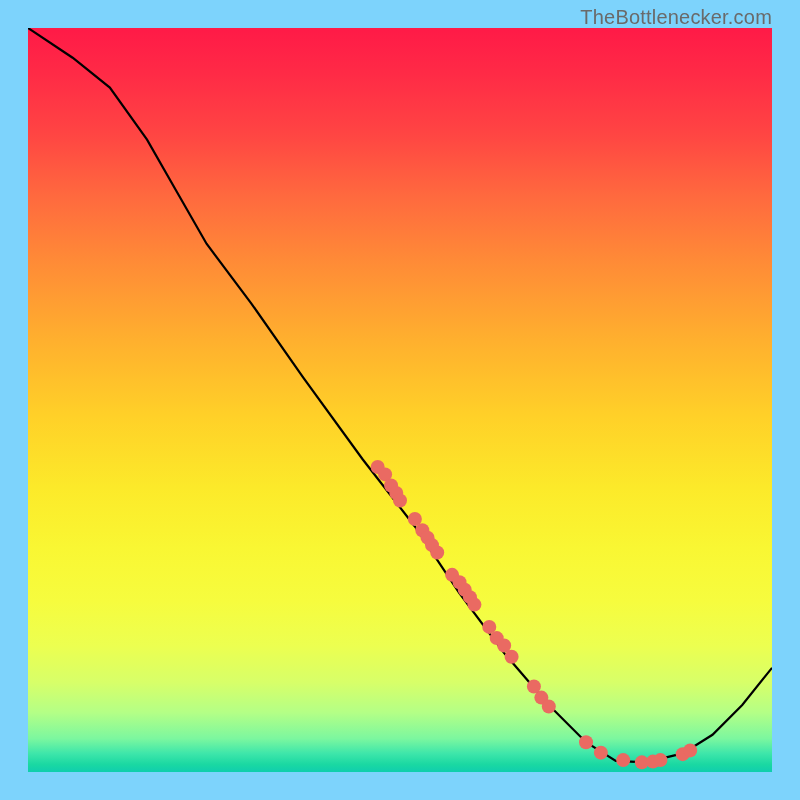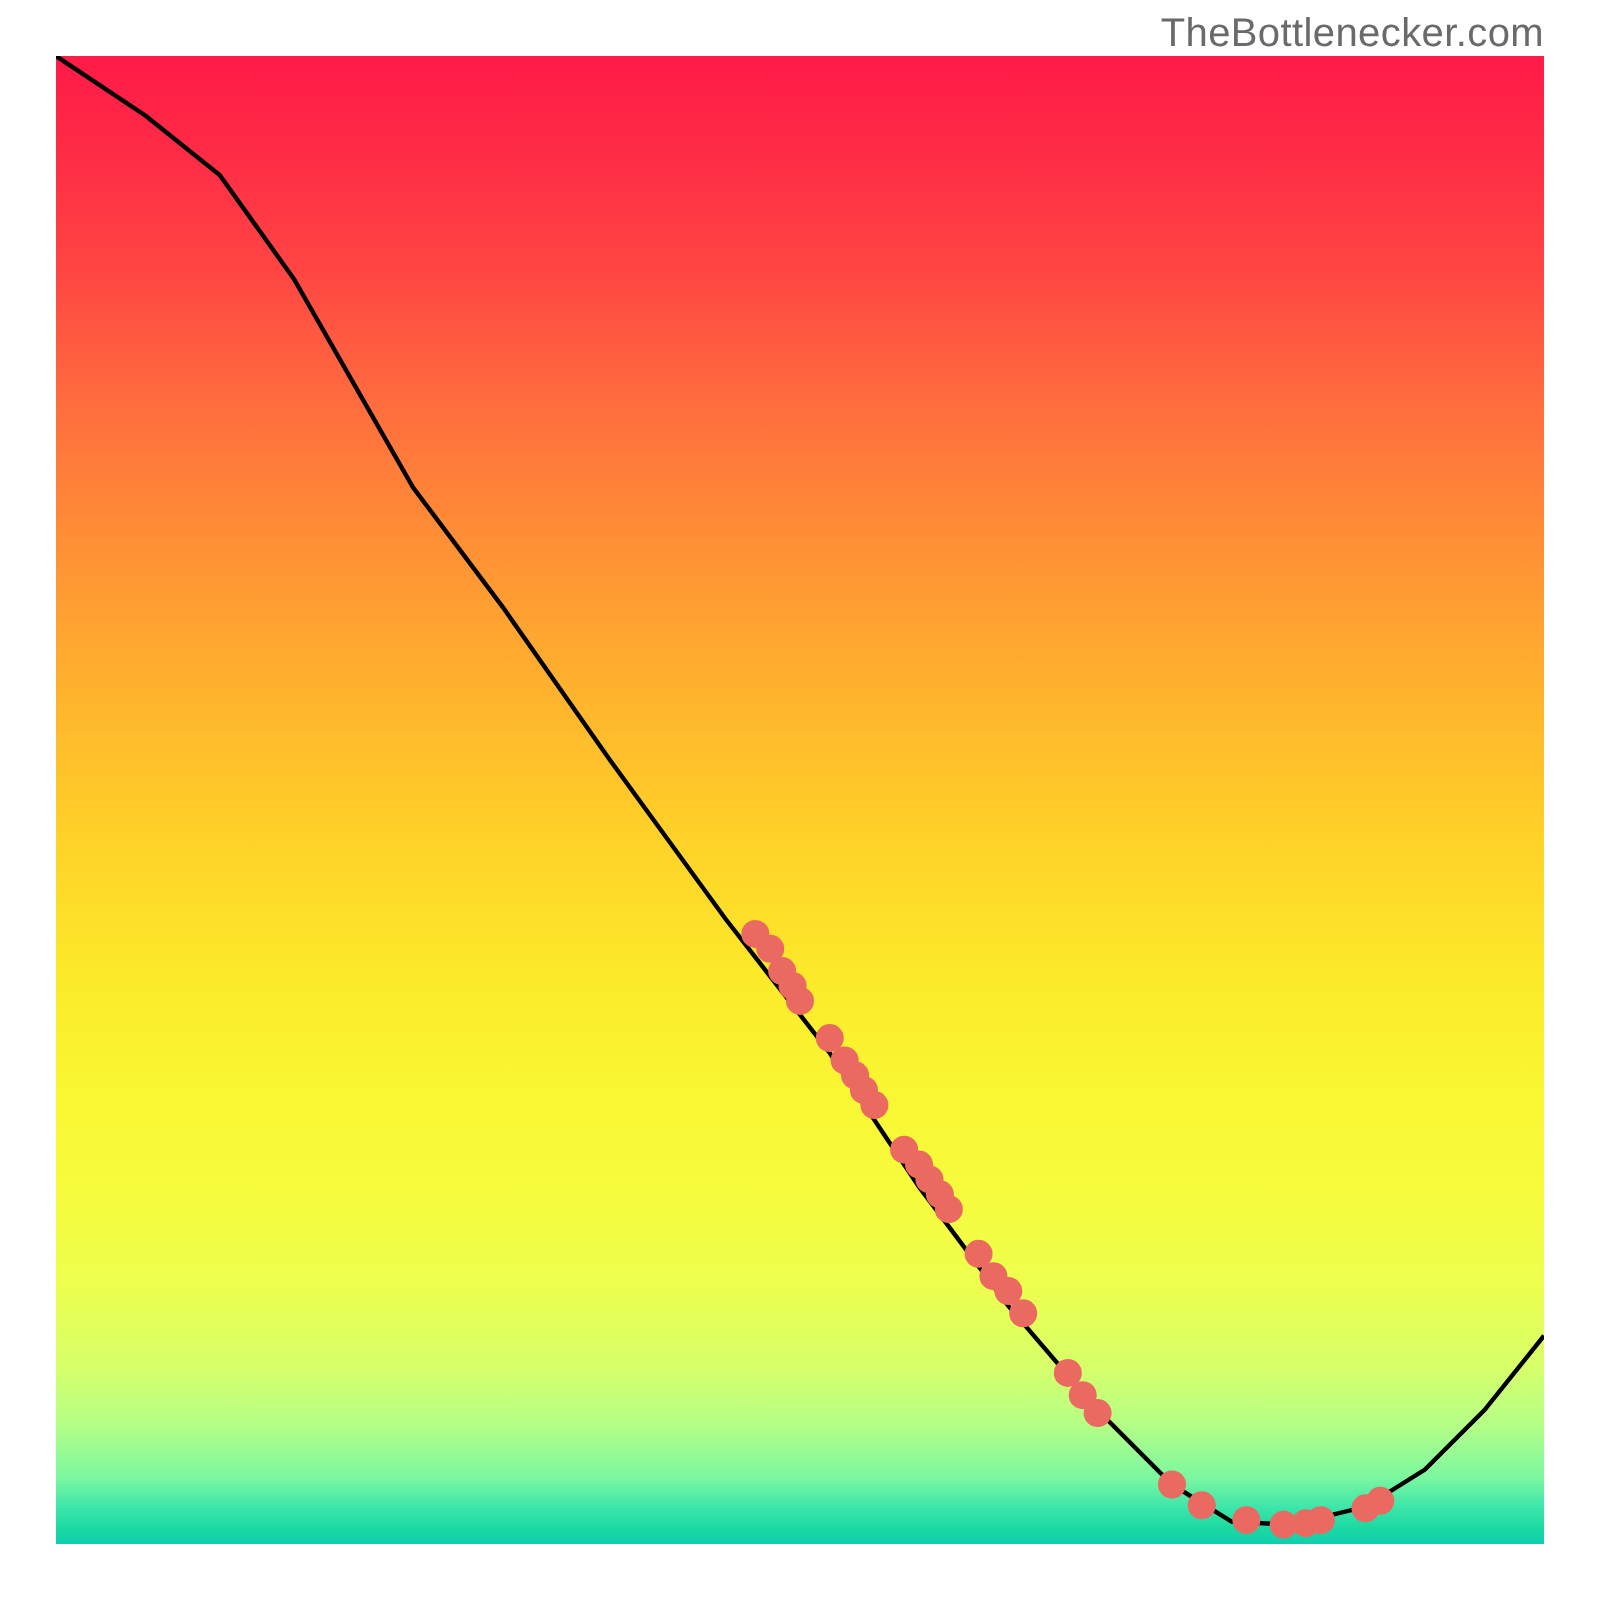--- a/index.html
+++ b/index.html
@@ -7,21 +7,21 @@
     padding: 0;
     width: 800px;
     height: 800px;
     background: #000000;
     overflow: hidden;
   }
   .container {
     width: 800px;
     height: 800px;
     position: relative;
-    background: #ffffff;
+    background: #7dd3fc;
   }
   .plot {
     position: absolute;
     left: 28px;
     top: 28px;
     width: 744px;
     height: 744px;
   }
   .gradient-bg {
     position: absolute;

